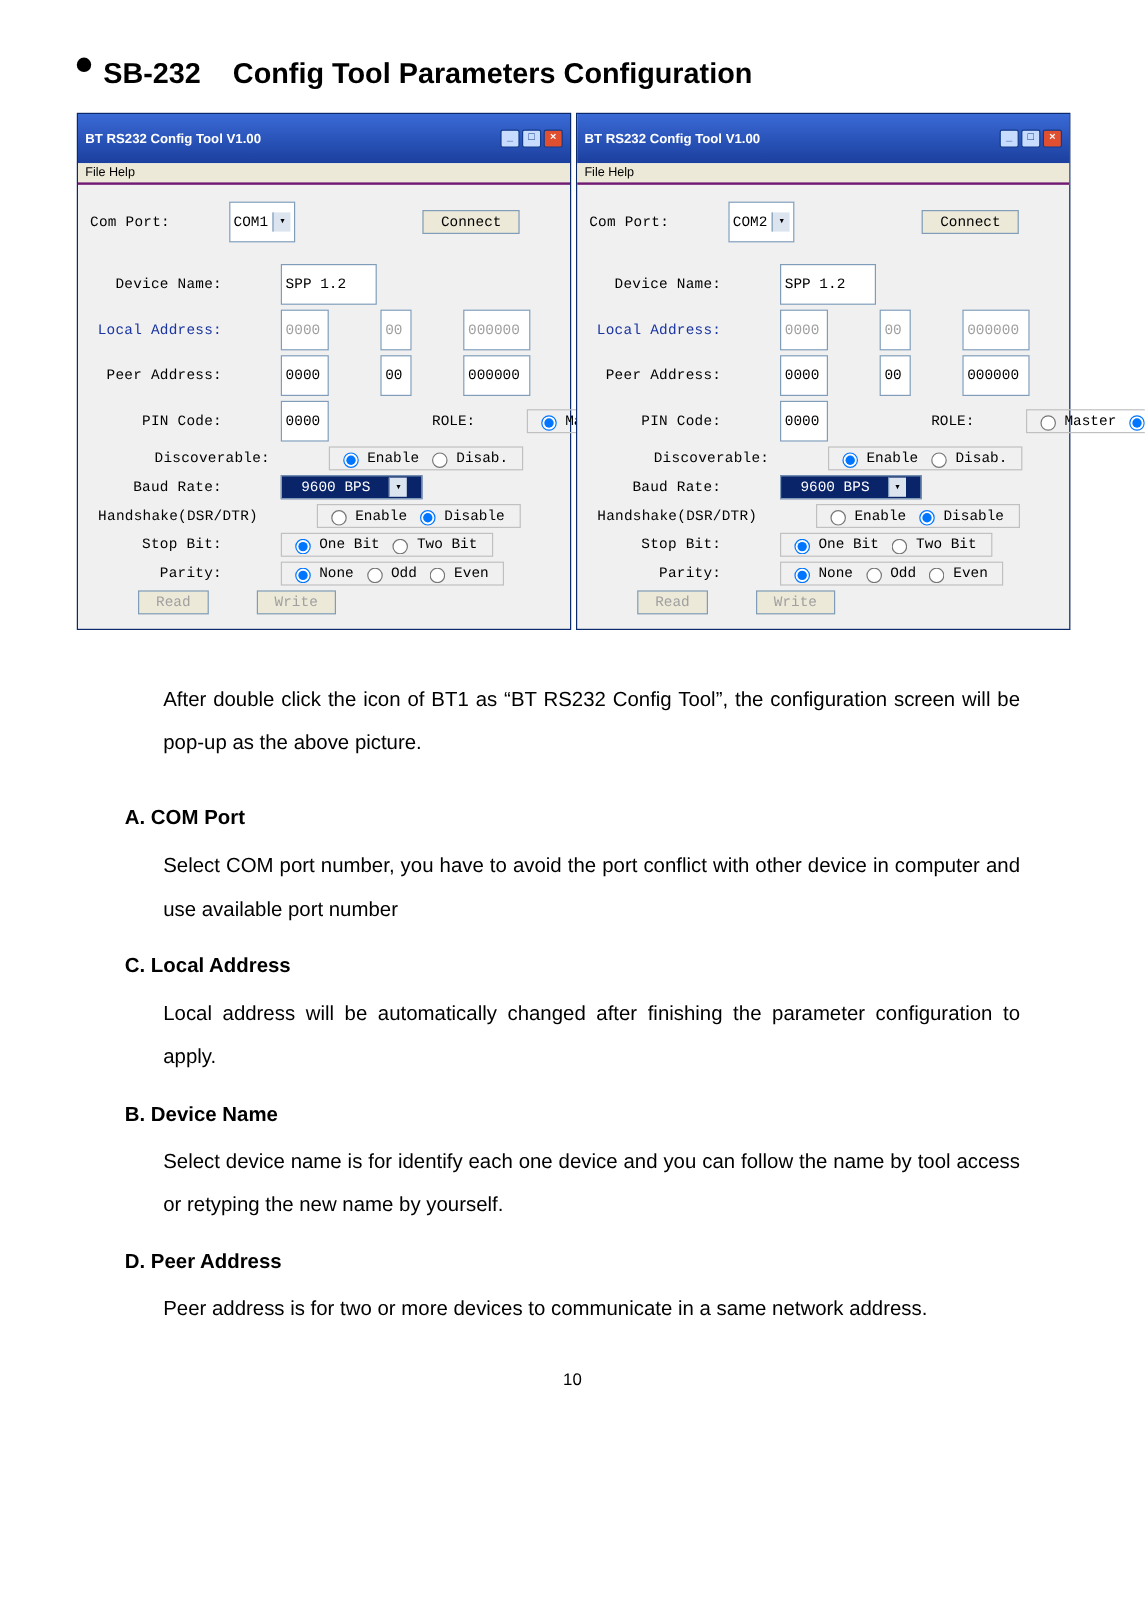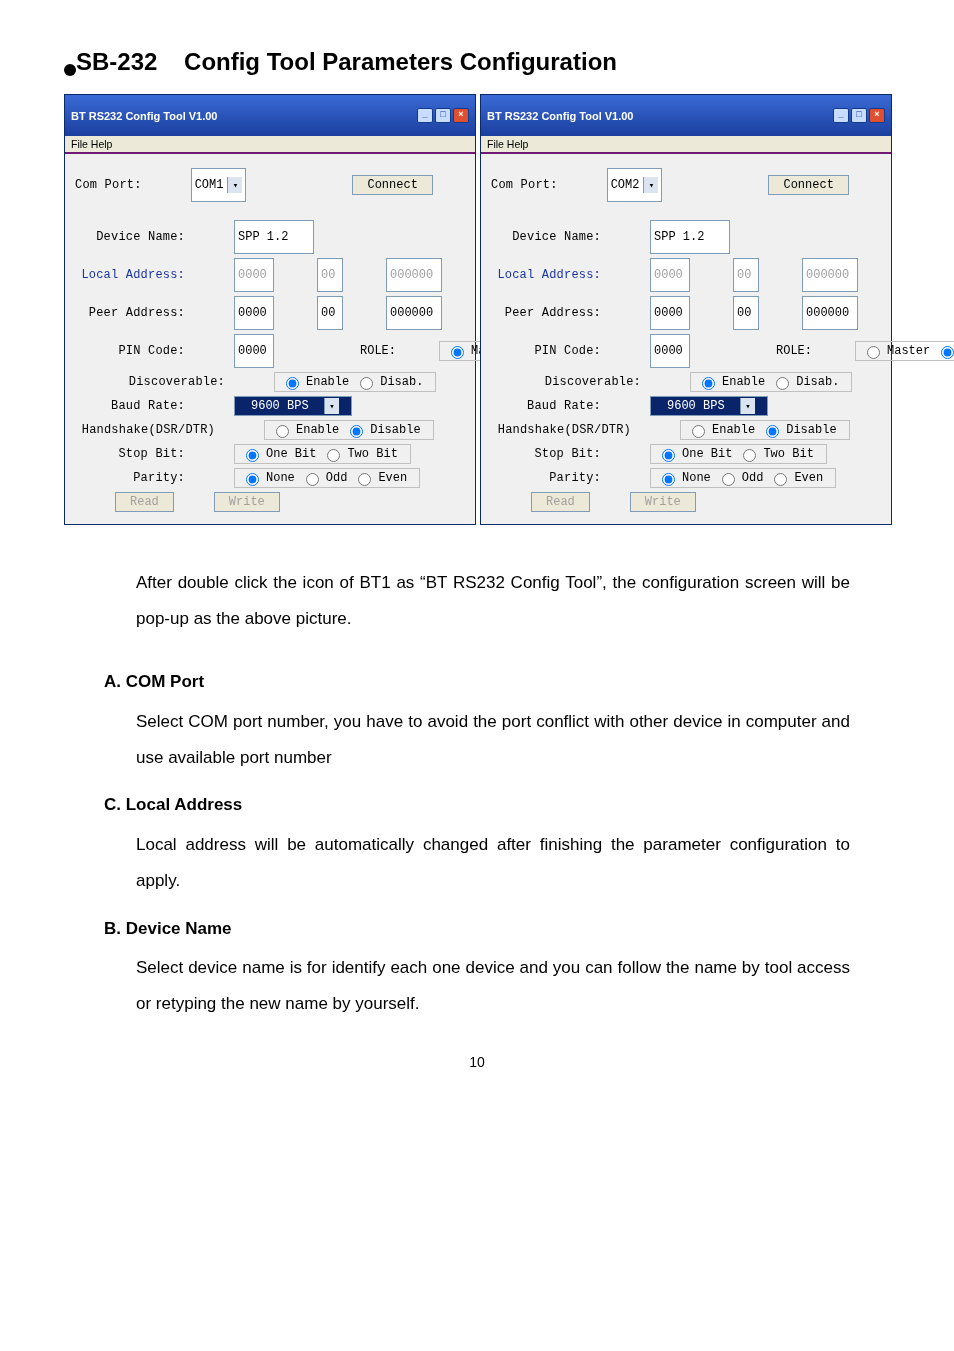--- a/index.html
+++ b/index.html
@@ -10,21 +10,22 @@
     color: #000;
     width: 954px;
     box-sizing: border-box;
   }
 
   h1.page-title {
     font-size: 24px;
     font-weight: bold;
     margin: 0 0 18px 0;
     display: flex;
-    align-items: flex-end;
+    align-items: flex-start;
+    gap: 10px;
   }
   .bullet-dot {
     display: inline-block;
     width: 12px;
     height: 12px;
     background: #000;
     border-radius: 50%;
     flex-shrink: 0;
   }
 
@@ -456,15 +457,19 @@
   <div class="sec">
     <p class="h">C.  Local Address</p>
     <p>Local address will be automatically changed after finishing the parameter configuration to apply.</p>
   </div>
 
   <div class="sec">
     <p class="h">B.  Device Name</p>
     <p>Select device name is for identify each one device and you can follow the name by tool access or retyping the new name by yourself.</p>
   </div>
 
+  <div class="sec">
+    <p class="h">D.  Peer Address</p>
+    <p>Peer address is for two or more devices to communicate in a same network address.</p>
+  </div>
 </div>
 
 <div class="pgnum">10</div>
 
 </body></html>

